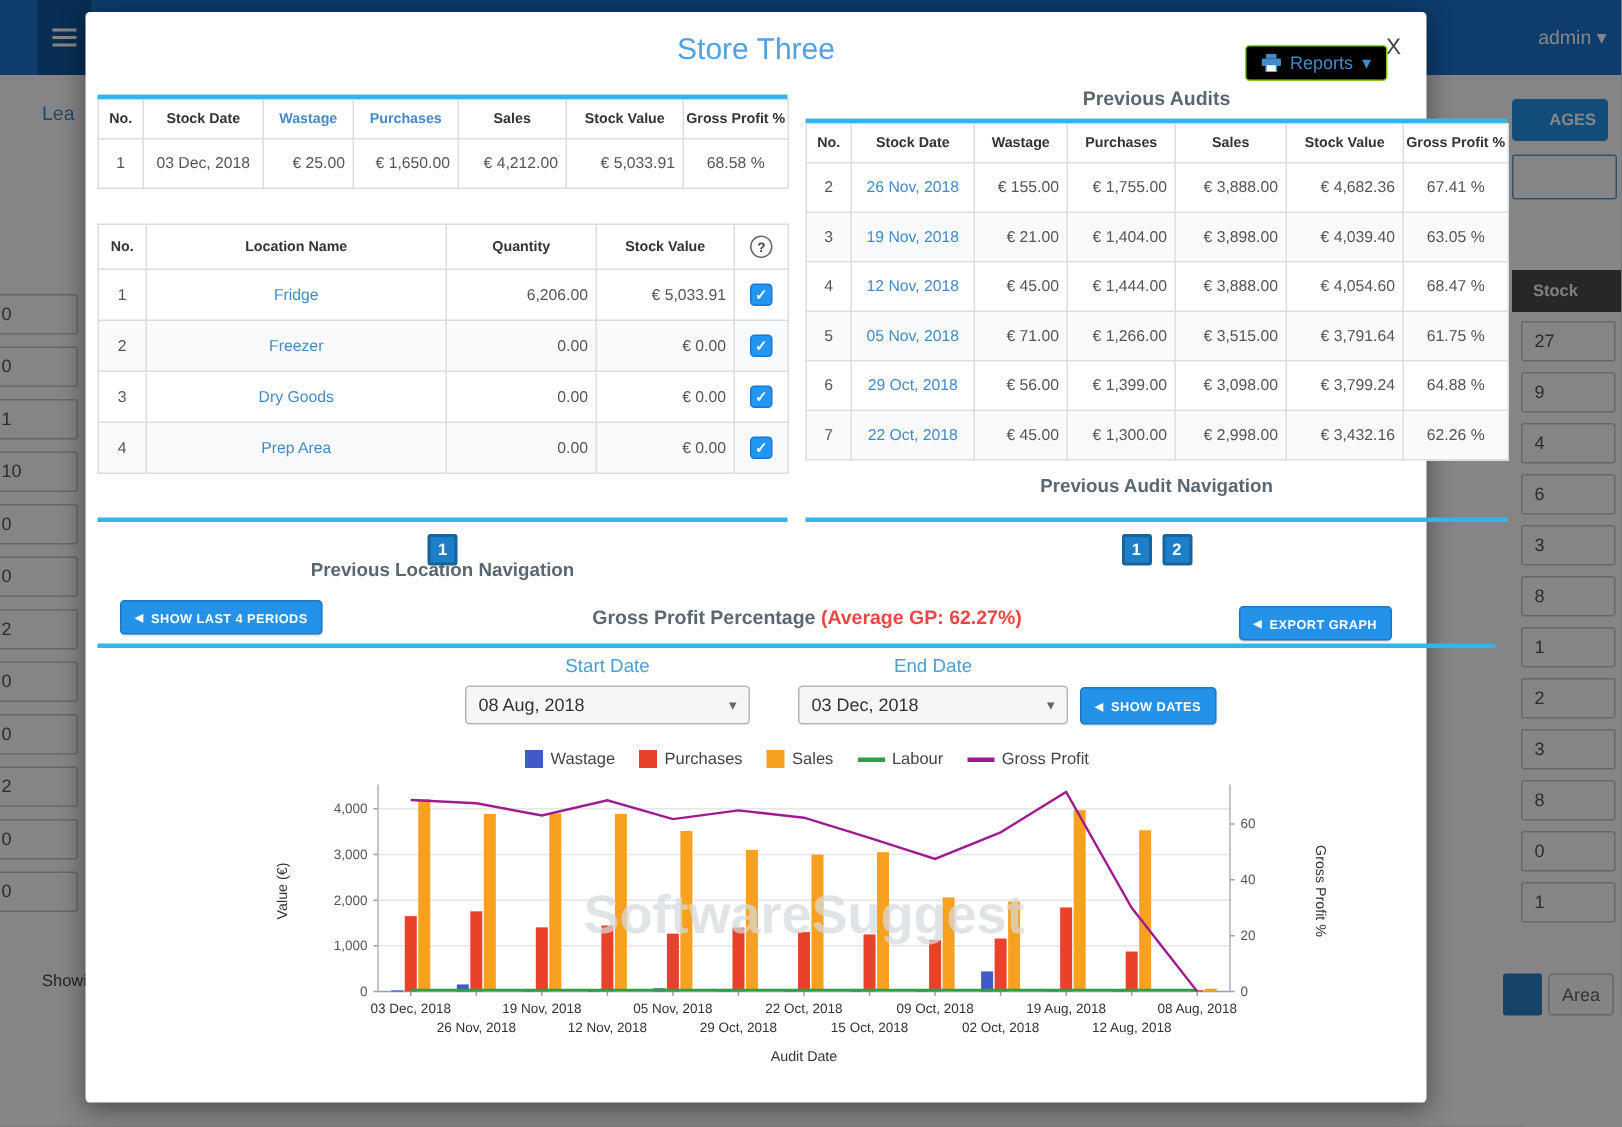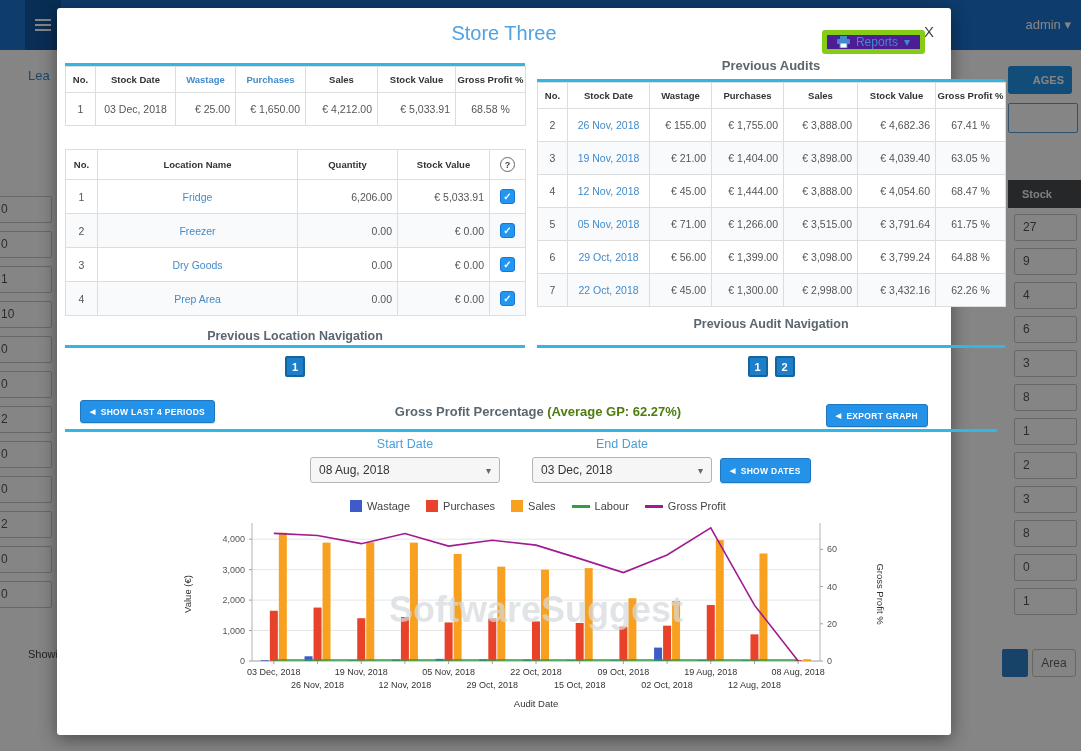--- a/index.html
+++ b/index.html
@@ -33,21 +33,21 @@
     border-radius:3px; color:#666; font-size:12px; display:flex; align-items:center; justify-content:center; z-index:1; }
 
   .overlay { position:absolute; inset:0; background:rgba(0,0,0,0.48); z-index:5; }
 
   
   .modal { position:absolute; left:57px; top:8px; width:894px; height:727px; background:#fff; border-radius:3px;
     box-shadow:0 4px 18px rgba(0,0,0,0.45); z-index:10; }
   .m-title { position:absolute; left:0; top:14px; width:100%; text-align:center; font-size:20px; color:#4fa3e3; }
   .m-close { position:absolute; right:13px; top:13px; font-size:15px; color:#444; cursor:pointer; padding:2px 4px; }
   .m-reports { position:absolute; right:26px; top:22px; height:24px; display:inline-flex; align-items:center; gap:6px;
-    color:#428bca; font-size:12px; border:5px solid #84cc16; border-radius:3px; padding:0 10px; background:#4c1d95; cursor:pointer; }
+    color:#428bca; font-size:12px; border:1px solid #84cc16; border-radius:3px; padding:0 10px; background:#000000; cursor:pointer; }
 
   .section-h { font-size:13px; font-weight:bold; color:#5b6770; text-align:center; line-height:16px; }
   .section-h .blue { color:#4f9bd8; }
   .cyanbar { height:3px; background:#33b5e5; }
 
   .left-col  { position:absolute; left:8px;  top:50px; width:460px; }
   .right-col { position:absolute; left:480px; top:50px; width:468px; }
   .left-col .cyanbar, .right-col .cyanbar { margin-top:5px; }
   .left-col .tbl, .right-col .tbl { margin-top:0; }
   .tbl2-wrap { margin-top:23px; }
@@ -59,38 +59,38 @@
   .tbl td.c { text-align:center; }
   .tbl tbody tr:nth-child(even) td { background:#f8fafb; }
   .tbl .link { color:#428bca; cursor:pointer; }
   .tbl-loc td { padding:9px 5px; }
 
   .cb { width:15px; height:15px; background:#2196f3; border:1px solid #1976d2; border-radius:3px; color:#fff;
     font-size:10px; font-weight:bold; display:inline-flex; align-items:center; justify-content:center; cursor:pointer; }
   .help { width:15px; height:15px; border:1.5px solid #666; border-radius:50%; color:#444; font-size:9px; font-weight:bold;
     display:inline-flex; align-items:center; justify-content:center; margin:0 auto; }
 
-  .nav-head  { position:absolute; width:460px; left:8px; }
+  .nav-head  { position:absolute; width:460px; left:8px;margin-top:44px; }
   .nav-head2 { position:absolute; width:468px; left:480px; }
   .nav-bar-l { position:absolute; left:8px;  top:337px; width:460px; }
   .nav-bar-r { position:absolute; left:480px; top:337px; width:468px; }
   .pager { position:absolute; top:348px; display:flex; justify-content:center; gap:7px; }
   .pager-l { left:8px; width:460px; }
   .pager-r { left:480px; width:468px; }
   .page-btn { width:20px; height:21px; background:#1f7ec9; border:2px solid #15649c; border-radius:2px; color:#fff;
     font-size:11px; font-weight:bold; display:inline-flex; align-items:center; justify-content:center; cursor:pointer; }
 
   .btn-blue { background:#2492e8; border:1px solid #1d78c1; border-radius:3px; color:#fff; font-weight:bold;
     font-size:8.5px; letter-spacing:.3px; height:23px; display:inline-flex; align-items:center; gap:5px; padding:0 9px;
     cursor:pointer; box-shadow:0 1px 1px rgba(0,0,0,.15); font-family:inherit; }
   .btn-blue .tri { font-size:7px; }
   #btn-show-last { position:absolute; left:23px; top:392px;align-items:center; }
   #btn-export    { position:absolute; right:23px; top:396px;margin-left:39px; }
   .graph-title { position:absolute; left:0; top:396px; width:962px; text-align:center; font-size:13px; font-weight:bold; color:#5b6770; }
-  .graph-title .blue { color:#4d7c0f; }
+  .graph-title .blue { color:#ef4444; }
   .graph-bar { position:absolute; left:8px; top:421px; width:932px; }
   .date-label { position:absolute; top:429px; font-size:12.5px; color:#4a9fd8; text-align:center; }
   #start-label { left:253px; width:190px; }
   #end-label   { left:475px; width:180px; }
   .dd { position:absolute; top:449px; height:26px; background:#f6f6f6; border:1px solid #b5b5b5; border-radius:3px;
     display:flex; align-items:center; justify-content:space-between; padding:0 8px; font-size:12px; color:#333; cursor:pointer; }
   #dd-start { left:253px; width:190px; }
   #dd-end   { left:475px; width:180px; }
   #btn-show-dates { position:absolute; left:663px; top:450px; height:25px; }
   .dd .caret { color:#666; font-size:10px; }

